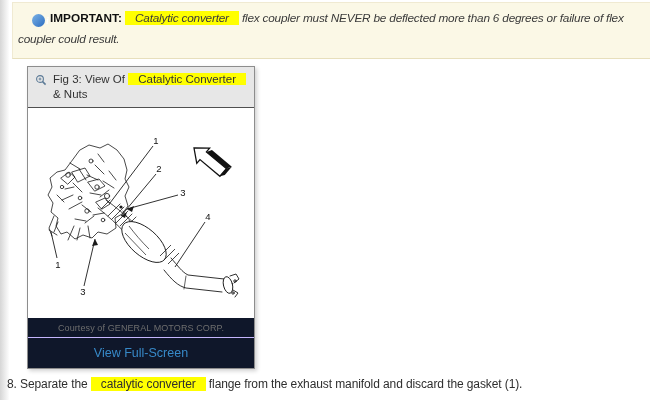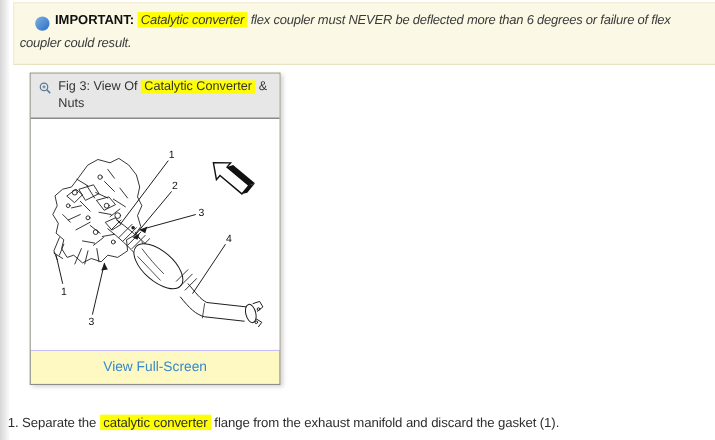--- a/index.html
+++ b/index.html
@@ -13,23 +13,23 @@
   .notice{position:absolute;left:12px;top:2px;width:631px;
     background:#fbf8e6;border:1px solid #f0ead2;border-bottom-color:#e7dfbc;
     padding:5px 6px 8px 5px;font-size:11.8px;font-style:italic;color:#3a3a3a;
     line-height:21px;letter-spacing:-0.2px;}
   .notice p{margin:0;text-indent:14px;}
   .notice b{font-style:normal;color:#101010;letter-spacing:0;}
   .info-icon{display:inline-block;width:13px;height:13px;border-radius:50%;
     background:linear-gradient(135deg,#7cb3e6,#2a6cc0);color:#fff;
     font-family:"Liberation Serif",serif;font-style:italic;font-weight:bold;
     font-size:10px;line-height:13px;text-align:center;vertical-align:-2px;margin-right:5px;}
-  mark{background:#ffff00;color:inherit;padding:0 3px;}
+  mark{background:#ffff00;color:inherit;padding:0 10px;}
   
-  .figure-card{position:absolute;left:27px;top:66px;width:226px;background:#fef9c3;
+  .figure-card{position:absolute;left:27px;top:66px;width:226px;background:#0f172a;
     border:1px solid #8d8d8d;box-shadow:2px 2px 4px rgba(0,0,0,0.18);}
   .fig-header{background:#e7e7e7;border-bottom:1px solid #4f4f4f;
     padding:5px 8px 5px 25px;font-size:11.5px;line-height:15px;color:#333;position:relative;}
   .zoom-icon{position:absolute;left:7px;top:7px;width:12px;height:12px;cursor:pointer;}
   .fig-canvas{height:210px;position:relative;background:#fff;}
   .fig-canvas svg{display:block;}
   svg text{font-family:"Liberation Sans",sans-serif;}
   .fig-credit{text-align:center;font-size:9px;color:#6e6e6e;padding:5px 0 4px;letter-spacing:0.1px;}
   .fig-link-row{border-top:1px solid #c4b5fd;text-align:center;padding:5px 0 7px;}
   .fig-link{color:#3789c8;font-size:12.5px;text-decoration:none;cursor:pointer;}
@@ -126,22 +126,23 @@
         <text x="128" y="36">1</text>
         <text x="131" y="64">2</text>
         <text x="155" y="88">3</text>
         <text x="180" y="112">4</text>
         <text x="30" y="160">1</text>
         <text x="55" y="187">3</text>
       </g>
     </svg>
   </div>
 
+  <div class="fig-credit">Courtesy of GENERAL MOTORS CORP.</div>
   <div class="fig-link-row">
     <a class="fig-link" href="#">View Full-Screen</a>
   </div>
 </div>
 
 <div class="step">
-  <span>1. Separate the</span>
+  <span>8. Separate the</span>
   <mark>catalytic converter</mark>
   <span>flange from the exhaust manifold and discard the gasket (1).</span>
 </div>
 
 </body></html>

